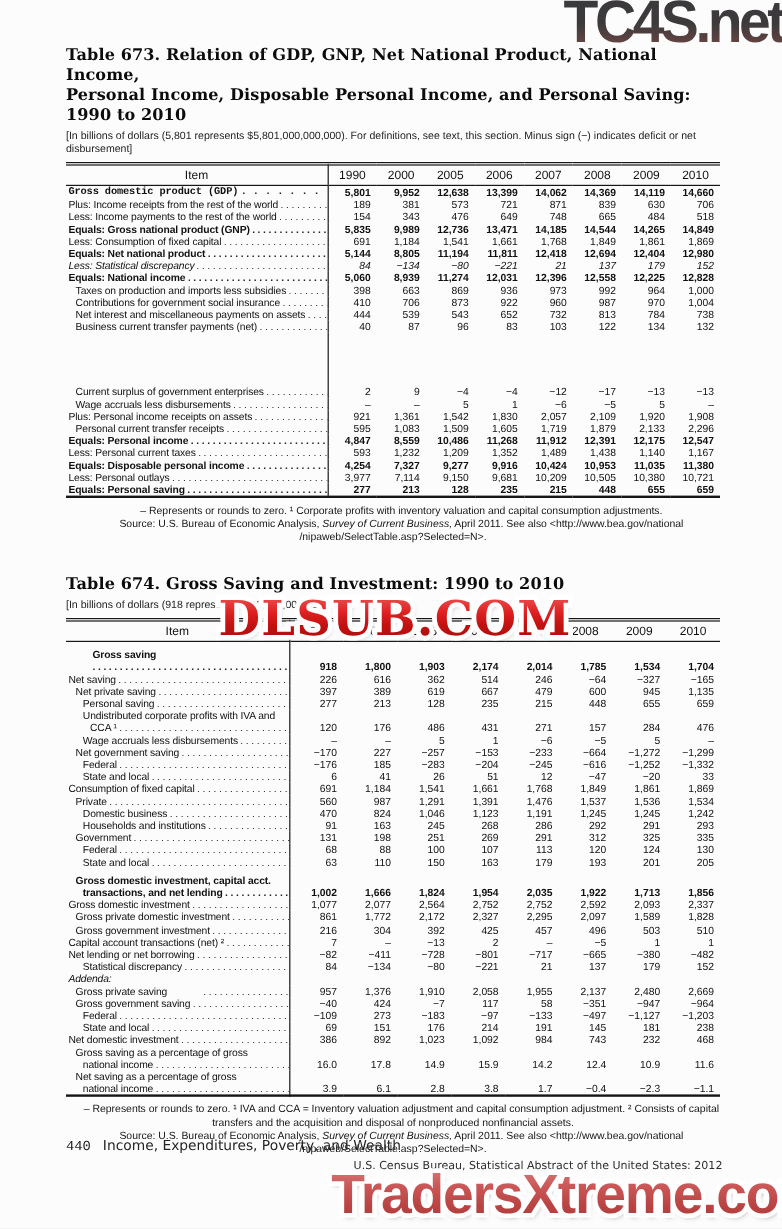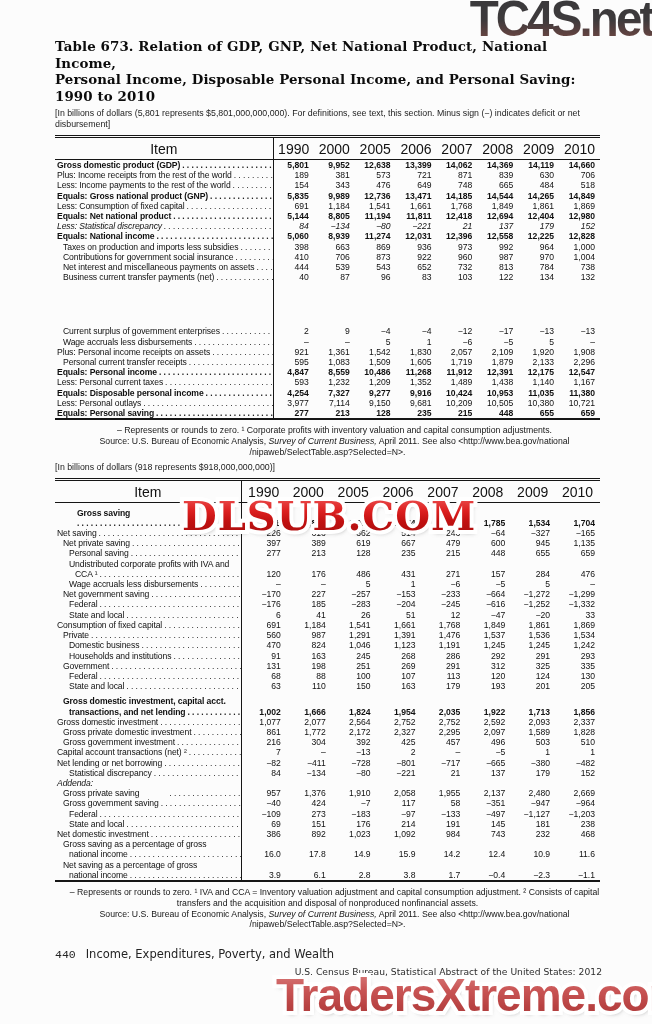--- a/index.html
+++ b/index.html
@@ -6,21 +6,21 @@
   .page{position:relative;width:652px;height:1024px;background:#fcfcfc;overflow:hidden;
         font-family:"Liberation Sans",sans-serif;color:#111;}
   .content{position:absolute;left:55px;top:38px;width:545px;}
 
   .tbl-title{font-family:"DejaVu Serif",serif;font-weight:bold;font-size:13.4px;
              line-height:16.5px;color:#0c0c0c;letter-spacing:.1px;}
   .tbl-note{font-size:8.8px;line-height:11px;margin-top:4px;color:#1c1c1c;}
 
   table.stat{border-collapse:collapse;table-layout:fixed;width:545px;margin-top:5px;
              border-top:3px double #161616;border-bottom:2px solid #161616;}
-  table.stat th{font-weight:normal;font-size:14px;padding:3px 0 2px;text-align:center;
+  table.stat th{font-weight:normal;font-size:10px;padding:3px 0 2px;text-align:center;
                 border-bottom:1px solid #161616;color:#111;}
   table.stat td{font-size:8.6px;line-height:10.2px;padding:0;vertical-align:bottom;color:#101010;}
   .vline{border-left:1px solid #161616;}
   td.num{text-align:right;padding-right:5px !important;white-space:nowrap;}
   tr.rb{font-weight:bold;}
   tr.ri{font-style:italic;}
   tr.gap td{padding-top:5px;}
   td.lbl{overflow:hidden;letter-spacing:-.1px;}
   td.lbl .pl{white-space:nowrap;}
   td.lbl .ln{display:flex;align-items:baseline;}
@@ -94,21 +94,21 @@
             <th>2006</th>
             <th>2007</th>
             <th>2008</th>
             <th>2009</th>
             <th>2010</th>
           </tr>
         </thead>
         <tbody>
           <tr class="rb">
             <td class="lbl">
-              <div class="ln" style="padding-left: 2px;">
+              <div class="ln" style="padding-left: 2px; font-family: Liberation Mono, monospace;">
                 <span class="t">Gross domestic product (GDP)</span>
                 <span class="dots"></span>
               </div>
             </td>
             <td class="num vline">5,801</td>
             <td class="num">9,952</td>
             <td class="num">12,638</td>
             <td class="num">13,399</td>
             <td class="num">14,062</td>
             <td class="num">14,369</td>
@@ -436,20 +436,23 @@
             <td class="num">659</td>
           </tr>
         </tbody>
       </table>
 
     <div class="fns">
       <p class="fn">– Represents or rounds to zero. ¹ Corporate profits with inventory valuation and capital consumption adjustments.</p>
       <p class="fn"><span>Source: U.S. Bureau of Economic Analysis, </span><em>Survey of Current Business,</em><span> April 2011. See also &lt;http://www.bea.gov/national /nipaweb/SelectTable.asp?Selected=N&gt;.</span></p>
     </div>
 
+    <div class="tbl-title sect-gap">
+      <span>Table 674. Gross Saving and Investment: 1990 to 2010</span>
+    </div>
     <div class="tbl-note">[In billions of dollars (918 represents $918,000,000,000)]</div>
 
     <table class="stat">
         <colgroup>
           <col style="width: 186px;">
           <col>
           <col>
           <col>
           <col>
           <col>

